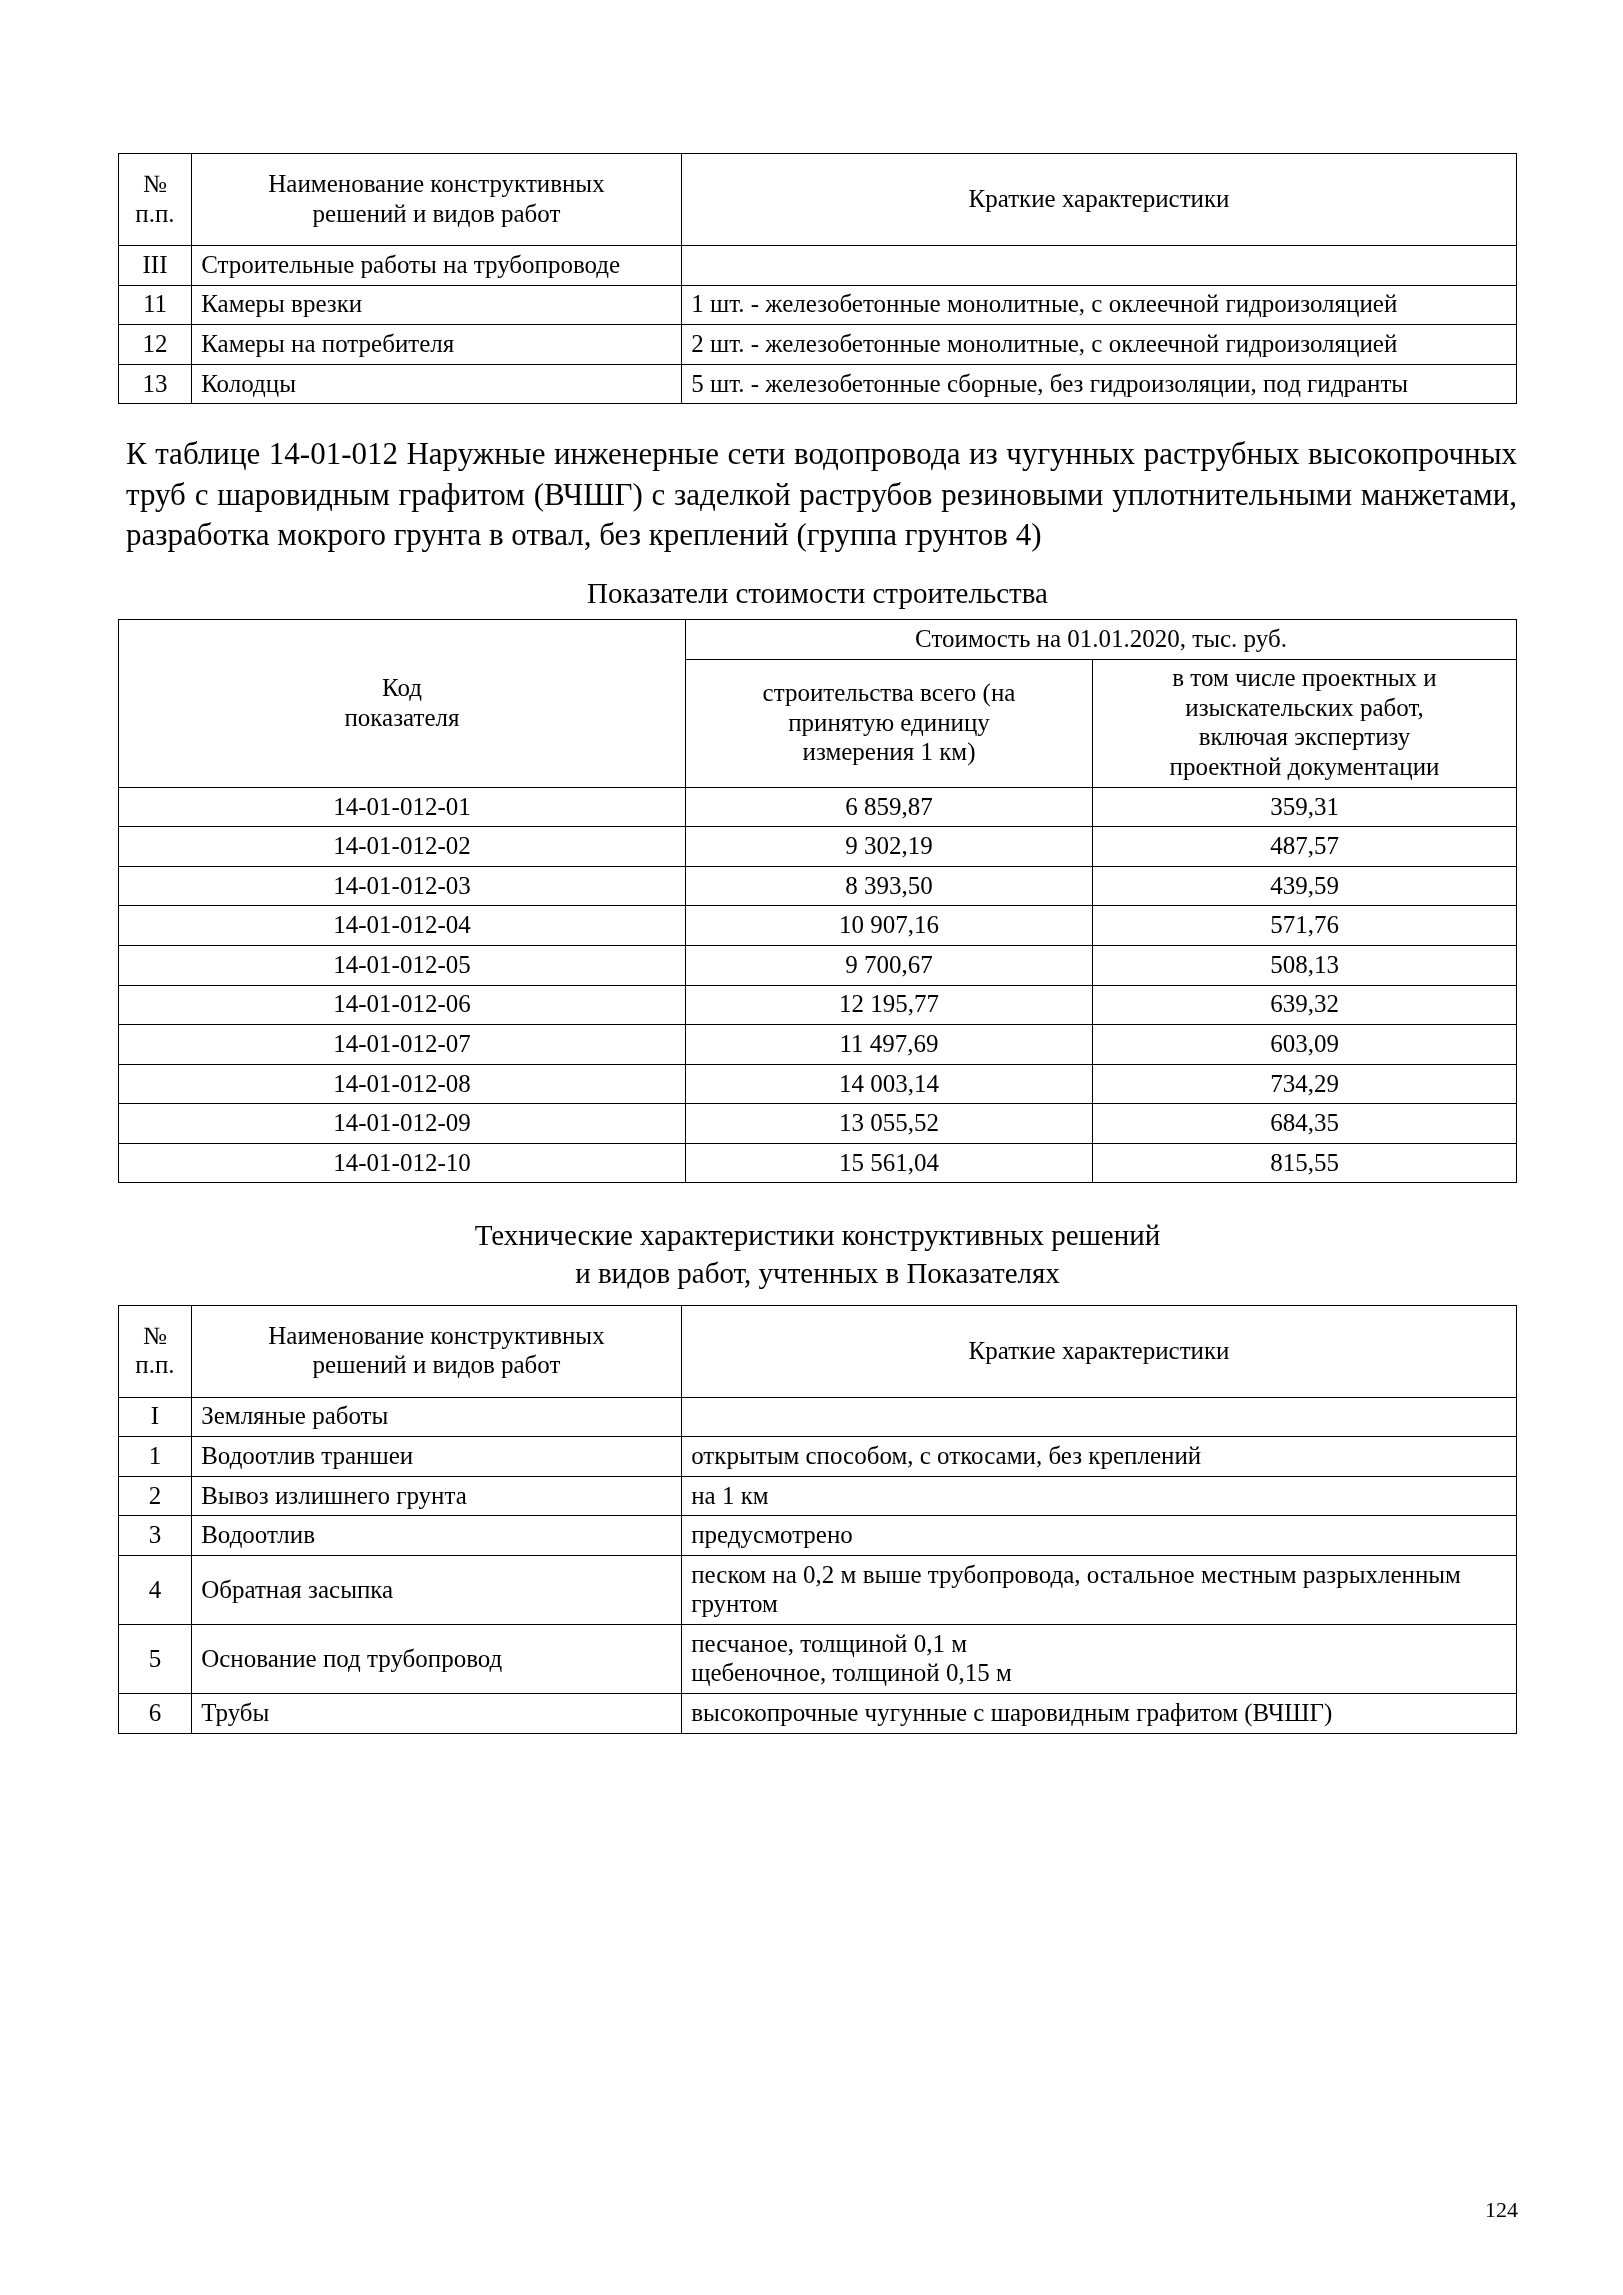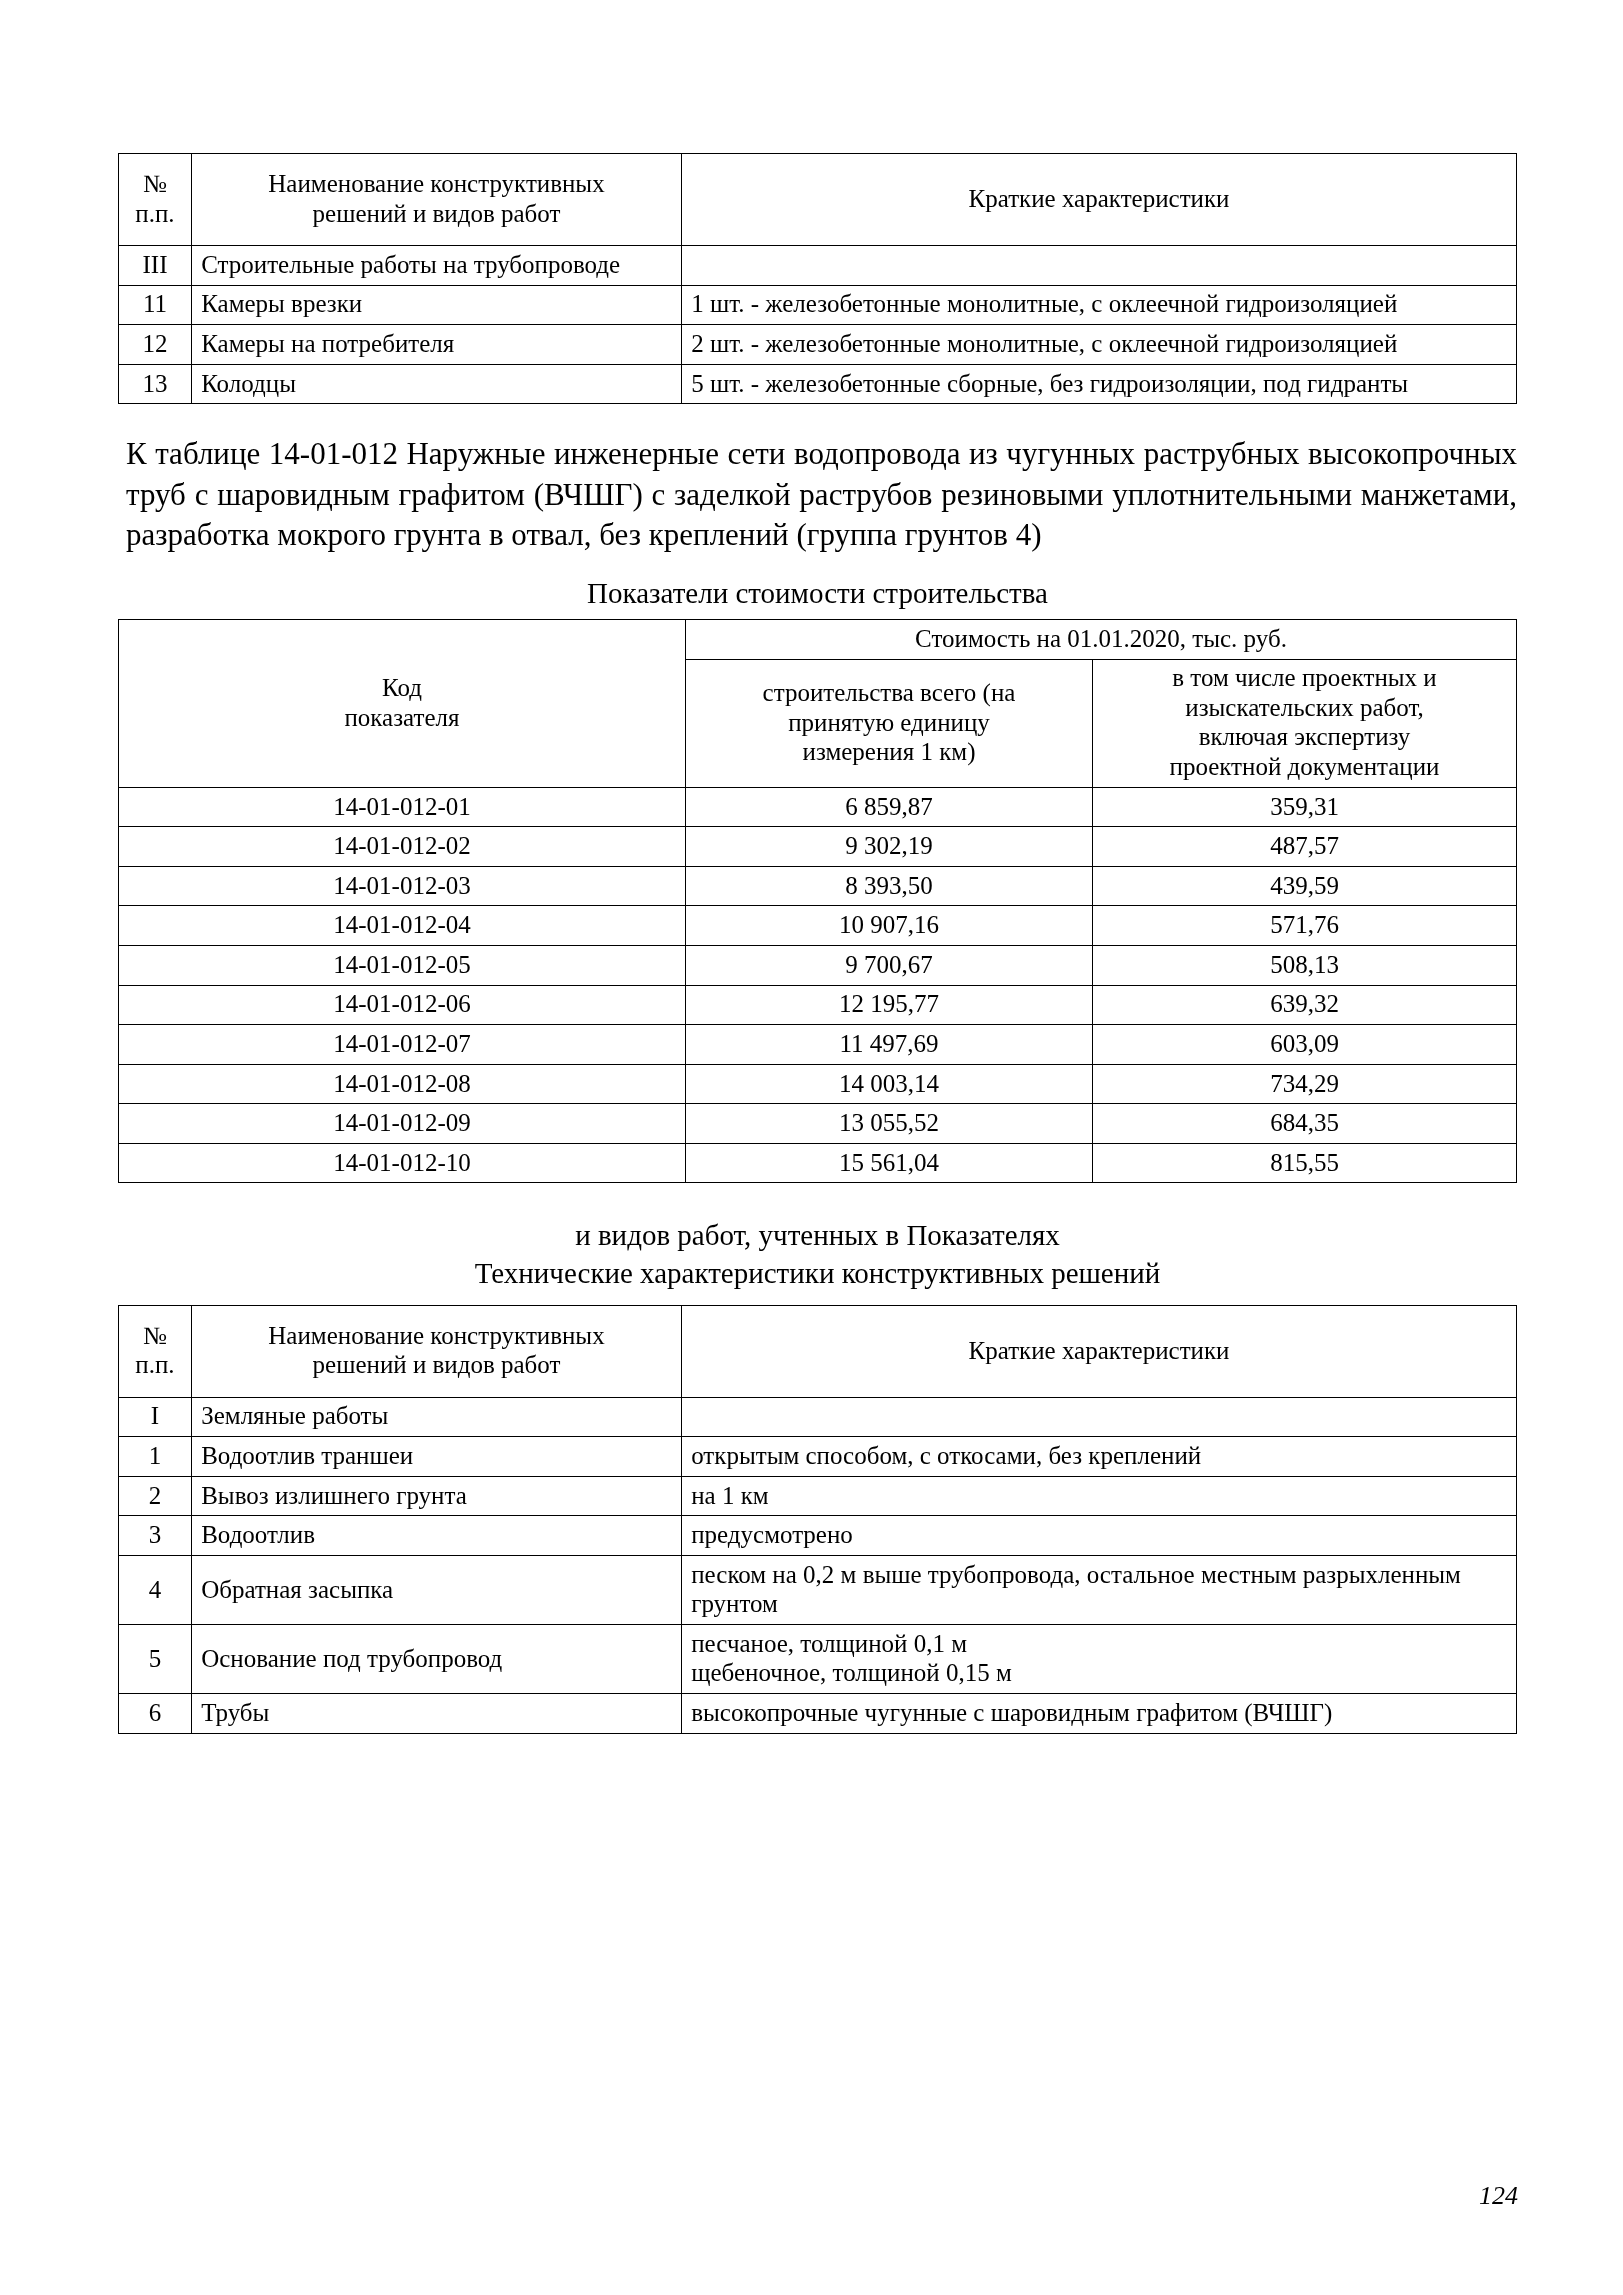--- a/index.html
+++ b/index.html
@@ -83,25 +83,24 @@
     margin: 19.6px 0 6.5px 0;
   }
   .heading-two-line {
     margin: 34px 0 11.8px 0;
   }
 
   
   .page-number {
     position: absolute;
     right: 105px;
-    bottom: 86px;
-    font-size: 26px;
+    bottom: 74px;
+    font-size: 22px;
     line-height: 1;
     text-align: right;
-    font-style: italic;
   }
 </style>
 </head>
 <body>
 
 <div class="page">
   <div class="content">
 
     <table class="doc-table">
       <colgroup>
@@ -226,22 +225,22 @@
         </tr>
         <tr>
           <td class="c-center">14-01-012-10</td>
           <td class="c-center">15 561,04</td>
           <td class="c-center">815,55</td>
         </tr>
       </tbody>
     </table>
 
     <div class="heading heading-two-line">
+      <div>Технические характеристики конструктивных решений</div>
       <div>и видов работ, учтенных в Показателях</div>
-      <div>Технические характеристики конструктивных решений</div>
     </div>
 
     <table class="doc-table">
       <colgroup>
         <col class="col-no">
           <col class="col-name">
           <col class="col-desc">
       </colgroup>
       <thead>
         <tr>

